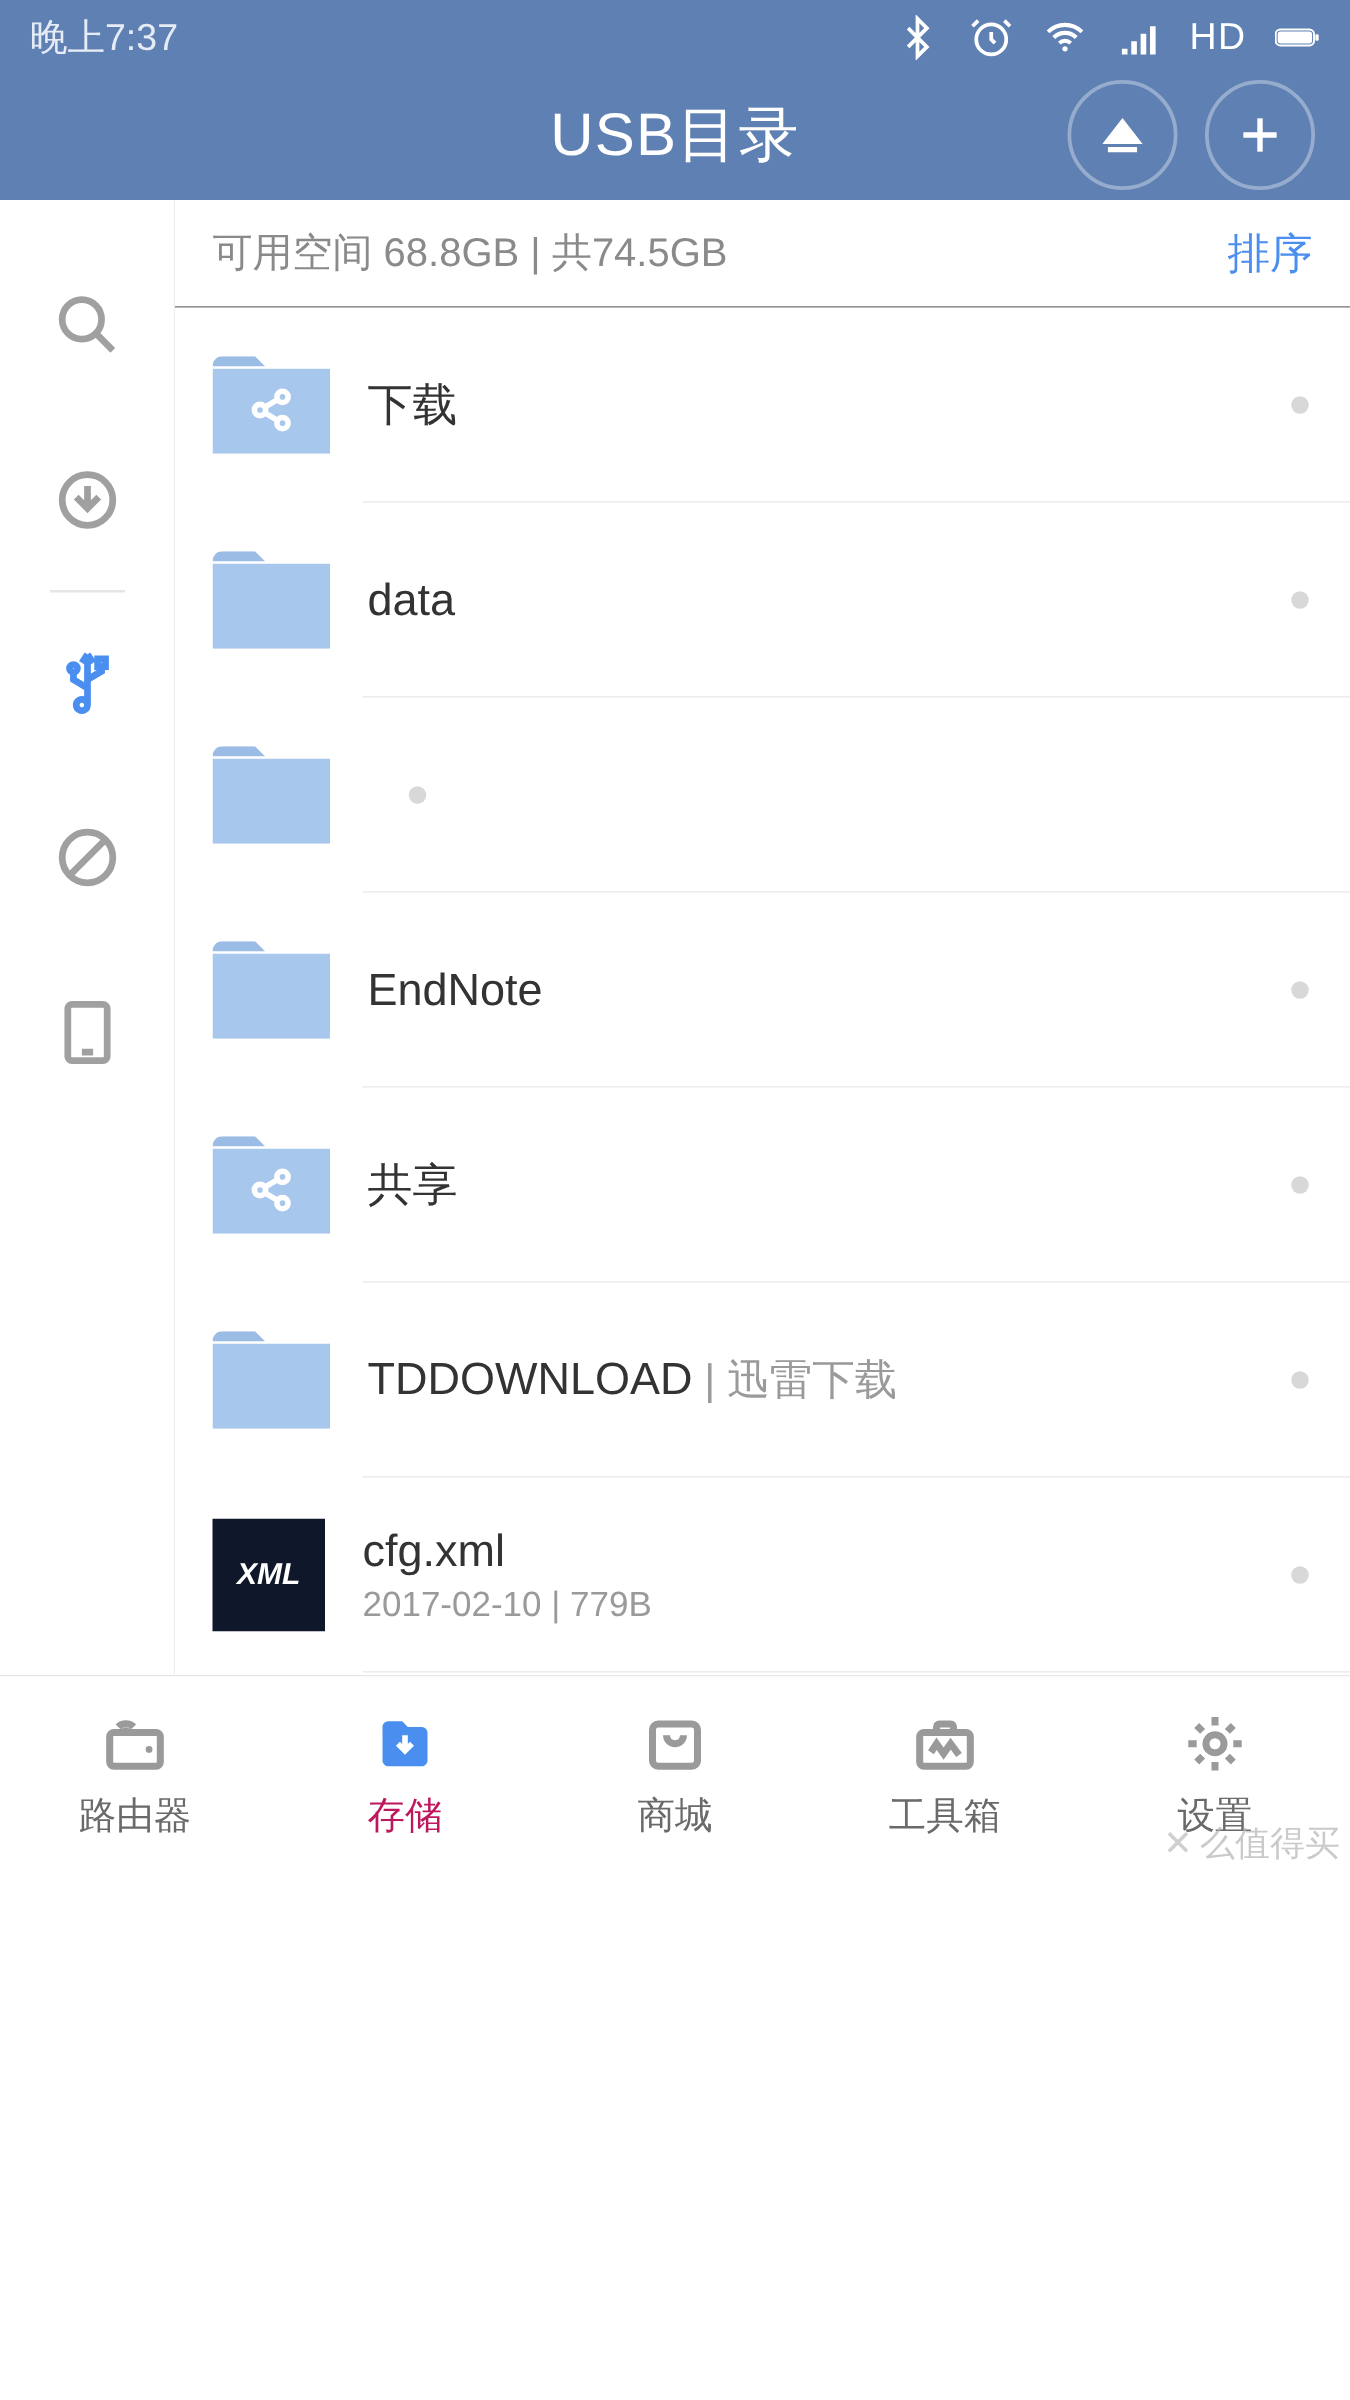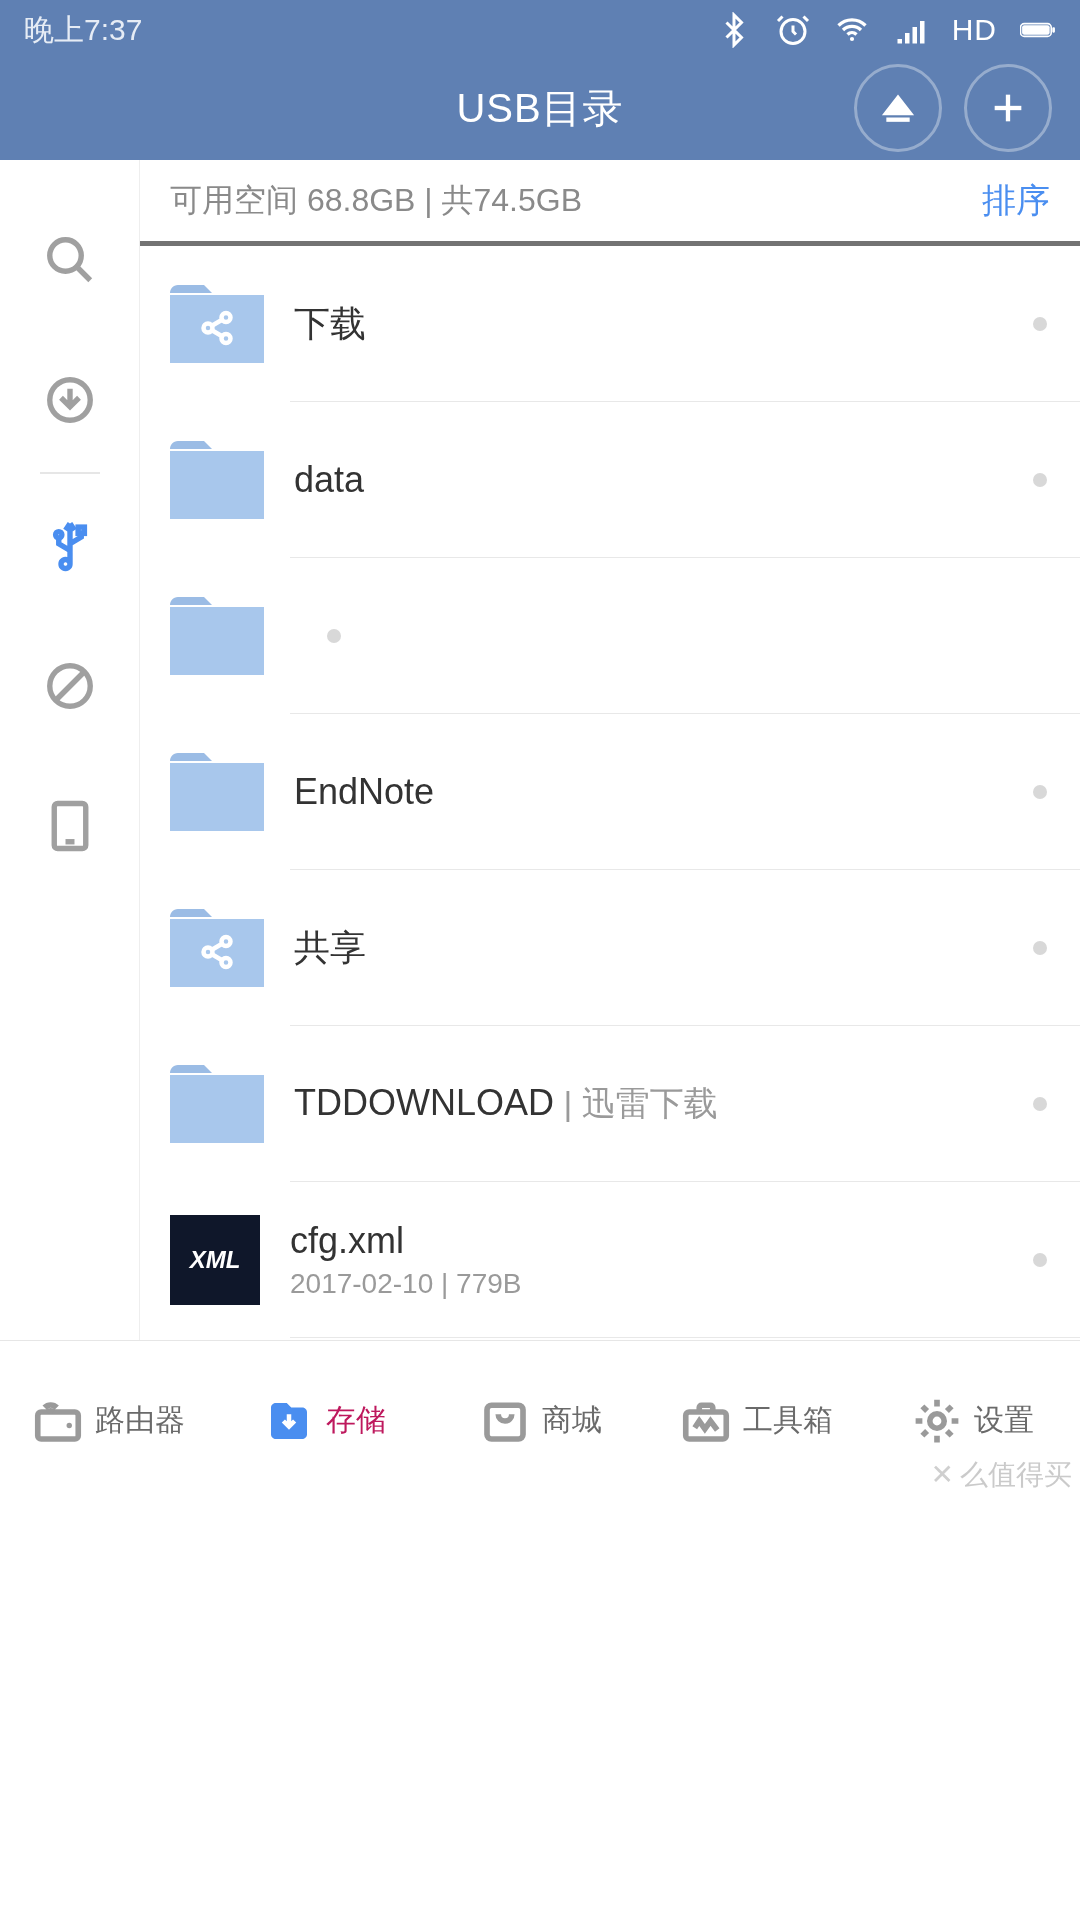--- a/index.html
+++ b/index.html
@@ -10,36 +10,36 @@
     .status-bar { height: 60px; background: #5f80b3; color: #fff; display: flex; align-items: center; justify-content: space-between; padding: 0 24px; font-size: 30px; }
     .status-left { color: #e6ecf5; font-weight: 400; }
     .status-right { display: flex; align-items: center; gap: 23px; }
     .status-right svg { width: 36px; height: 36px; }
     .status-hd { font-weight: 500; font-size: 30px; color: #fff; letter-spacing: 1px; }
     .status-batt { width: 68px; height: 30px; }
 
     
     .app-header { height: 100px; background: #5f80b3; display: flex; align-items: center; justify-content: space-between; padding: 0 28px 4px 28px; }
     .app-header .title-wrap { flex: 1; text-align: center; }
-    .app-title { color: #fff; font-size: 40px; font-weight: 400; letter-spacing: 1px; }
+    .app-title { color: #fff; font-size: 48px; font-weight: 400; letter-spacing: 1px; }
     .hdr-actions { display: flex; gap: 22px; }
     .hdr-btn { width: 88px; height: 88px; border-radius: 50%; border: 3px solid rgba(255,255,255,0.35); display: flex; align-items: center; justify-content: center; }
     .hdr-btn svg { width: 40px; height: 40px; stroke: #fff; fill: none; }
     .hdr-spacer-left { width: 198px; }
 
     
     .body-area { flex: 1; display: flex; min-height: 0; }
     .left-rail { width: 140px; background: #fff; display: flex; flex-direction: column; align-items: center; padding-top: 30px; border-right: 1px solid #eee;}
     .rail-item { width: 140px; height: 140px; display: flex; align-items: center; justify-content: center; }
     .rail-item svg { width: 54px; height: 54px; stroke: #a0a0a0; fill: none; }
     .rail-item.active svg { stroke: #4a8ef0; }
     .rail-sep { width: 60px; height: 2px; background: #e6e6e6; margin: 2px 0; }
 
     .content { flex: 1; display: flex; flex-direction: column; min-height: 0; }
-    .space-row { height: 86px; display: flex; align-items: center; justify-content: space-between; padding: 0 30px 0 30px; border-bottom: 5px solid #737373; }
+    .space-row { height: 86px; display: flex; align-items: center; justify-content: space-between; padding: 0 30px 0 30px; border-bottom: 1px solid #737373; }
     .space-text { font-size: 32px; color: #8a8a8a; }
     .sort-link { font-size: 34px; color: #4a8ef0; }
 
     .file-list { flex: 1; overflow: hidden; }
     .file-row { height: 156px; display: flex; align-items: center; padding-left: 30px; position: relative; }
     .file-row::after { content: ""; position: absolute; left: 150px; right: 0; bottom: 0; height: 1px; background: #e8e8e8; }
     .file-icon { width: 94px; height: 78px; flex: 0 0 94px; margin-right: 30px; position: relative; }
     .folder-svg path { fill: #a8c7ec; }
     .folder-svg .tab { fill: #9bbce5; }
     .folder-inner { position: absolute; left: 0; right: 0; top: 8px; bottom: 0; display:flex; align-items:center; justify-content:center; }
@@ -48,21 +48,21 @@
     .file-icon.xml span { color:#fff; font-size: 24px; font-weight: 700; font-style: italic; }
     .file-text { flex: 1; min-width: 0; }
     .file-name { font-size: 36px; color: #333; }
     .file-sub  { font-size: 28px; color: #9a9a9a; margin-top: 6px; }
     .file-name .secondary { color: #9a9a9a; font-size: 34px; }
     .file-more { width: 80px; display:flex; align-items:center; justify-content:center; }
     .dot { width: 14px; height: 14px; background: #d8d8d8; border-radius: 50%; }
 
     
     .bottom-nav { height: 160px; background: #fff; border-top: 1px solid #e6e6e6; display: flex; position: relative; overflow: hidden;}
-    .nav-item { flex: 1; display:flex; align-items:center; justify-content:center; gap: 10px; }
+    .nav-item { flex: 1; display:flex; flex-direction:column; align-items:center; justify-content:center; gap: 10px; }
     .nav-item svg { width: 54px; height: 54px; stroke: #9a9a9a; fill:none; stroke-width: 2.5; }
     .nav-item.active svg { stroke: #4a8ef0; fill: none; }
     .nav-item.active .nav-fill { fill: #4a8ef0; stroke: none;}
     .nav-label { font-size: 30px; color: #6a6a6a; }
     .nav-item.active .nav-label { color: #be185d; }
 
     .watermark { position:absolute; right: 8px; bottom: 6px; color: #b5b5b5; font-size: 28px; opacity: 0.7; pointer-events:none;}
     .watermark-x { margin-right:6px; color:#bbb;}
   </style>
 </head>

